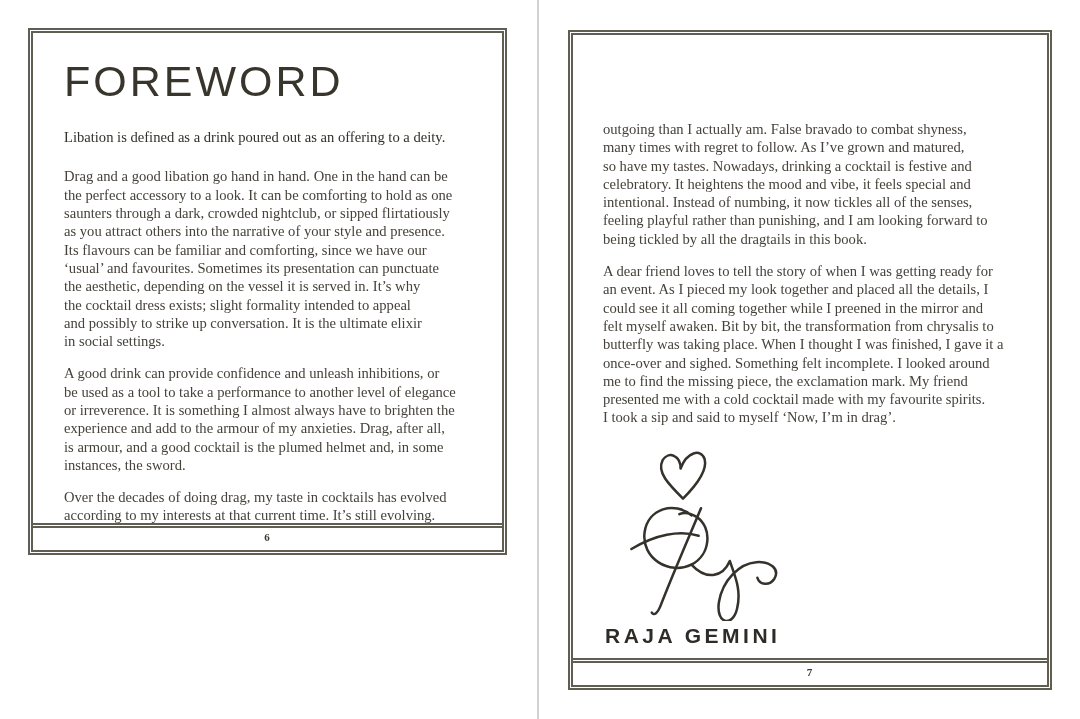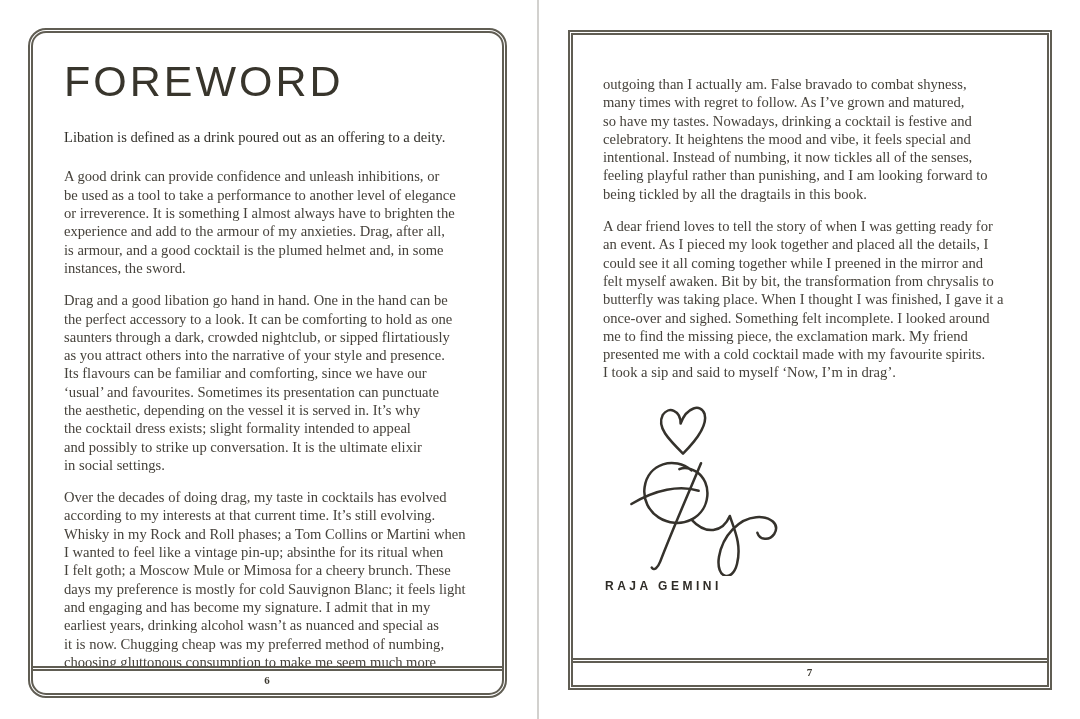--- a/index.html
+++ b/index.html
@@ -1,63 +1,63 @@
 <!DOCTYPE html>
 <html><head>
 <meta charset="utf-8">
 <style>
   html,body{margin:0;padding:0;background:#ffffff;}
   #spread{position:relative;width:1080px;height:719px;background:#ffffff;overflow:hidden;
           font-family:"Liberation Serif", serif;color:#46423b;}
   .spine{position:absolute;left:537px;top:0;width:2px;height:719px;background:#d2d1ce;}
   .page{position:absolute;background:#ffffff;border:5px double #605d53;box-sizing:border-box;}
-  .page-left{left:28px;top:28px;width:479px;height:670px;border-radius:18px;}
+  .page-left{left:28px;top:28px;width:479px;height:527px;}
   .page-right{left:568px;top:30px;width:484px;height:660px;}
   .page-footer{position:absolute;left:0;right:0;bottom:0;height:22px;border-top:5px double #605d53;
                text-align:center;font-size:11px;font-weight:600;line-height:19px;color:#3c382f;
                letter-spacing:1px;}
   .content{position:absolute;top:0;bottom:27px;left:0;right:0;overflow:hidden;}
   .page-left .content{padding:26px 6px 0 31px;}
-  .page-right .content{padding:40px 28px 0 30px;}
+  .page-right .content{padding:85px 28px 0 30px;}
   h1.foreword{margin:0 0 24px 0;font-family:"Liberation Sans", sans-serif;font-weight:300;
               font-size:43px;line-height:1.05;letter-spacing:3px;color:#38352c;}
   .lead{font-size:14.6px;font-weight:400;color:#32302a;margin:0 0 21px 0;line-height:18.3px;}
   .para{font-size:14.6px;line-height:18.3px;margin:0 0 14px 0;white-space:pre;color:#46423b;}
   .sig-block{position:relative;margin-top:6px;height:205px;}
   .sig-svg{position:absolute;left:26px;top:0;}
   .sig-name{position:absolute;left:2px;top:183px;font-family:"Liberation Sans", sans-serif;
-            font-weight:700;font-size:12px;letter-spacing:3.5px;color:#2f2c27;text-align:right;}
+            font-weight:700;font-size:21px;letter-spacing:3.5px;color:#2f2c27;text-align:right;}
 </style>
 </head>
 <body>
 
 <div id="spread">
 
   <div class="spine"></div>
 
   <div class="page page-left">
     <div class="content">
       <h1 class="foreword">FOREWORD</h1>
       <p class="lead">Libation is defined as a drink poured out as an offering to a deity.</p>
-      <p class="para">A good drink can provide confidence and unleash inhibitions, or
-be used as a tool to take a performance to another level of elegance
-or irreverence. It is something I almost always have to brighten the
-experience and add to the armour of my anxieties. Drag, after all,
-is armour, and a good cocktail is the plumed helmet and, in some
-instances, the sword.</p>
       <p class="para">Drag and a good libation go hand in hand. One in the hand can be
 the perfect accessory to a look. It can be comforting to hold as one
 saunters through a dark, crowded nightclub, or sipped flirtatiously
 as you attract others into the narrative of your style and presence.
 Its flavours can be familiar and comforting, since we have our
 ‘usual’ and favourites. Sometimes its presentation can punctuate
 the aesthetic, depending on the vessel it is served in. It’s why
 the cocktail dress exists; slight formality intended to appeal
 and possibly to strike up conversation. It is the ultimate elixir
 in social settings.</p>
+      <p class="para">A good drink can provide confidence and unleash inhibitions, or
+be used as a tool to take a performance to another level of elegance
+or irreverence. It is something I almost always have to brighten the
+experience and add to the armour of my anxieties. Drag, after all,
+is armour, and a good cocktail is the plumed helmet and, in some
+instances, the sword.</p>
       <p class="para">Over the decades of doing drag, my taste in cocktails has evolved
 according to my interests at that current time. It’s still evolving.
 Whisky in my Rock and Roll phases; a Tom Collins or Martini when
 I wanted to feel like a vintage pin-up; absinthe for its ritual when
 I felt goth; a Moscow Mule or Mimosa for a cheery brunch. These
 days my preference is mostly for cold Sauvignon Blanc; it feels light
 and engaging and has become my signature. I admit that in my
 earliest years, drinking alcohol wasn’t as nuanced and special as
 it is now. Chugging cheap was my preferred method of numbing,
 choosing gluttonous consumption to make me seem much more</p>

